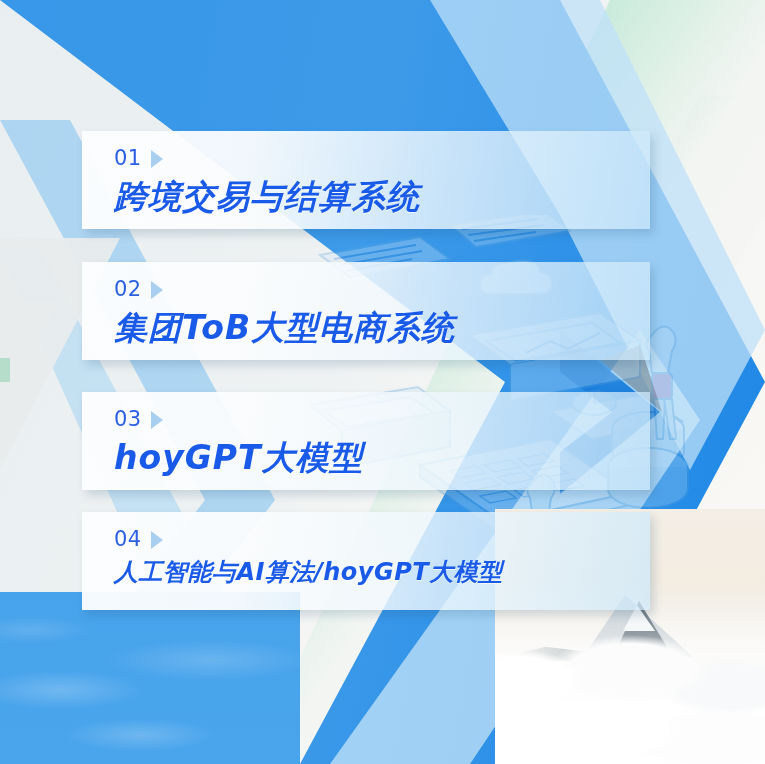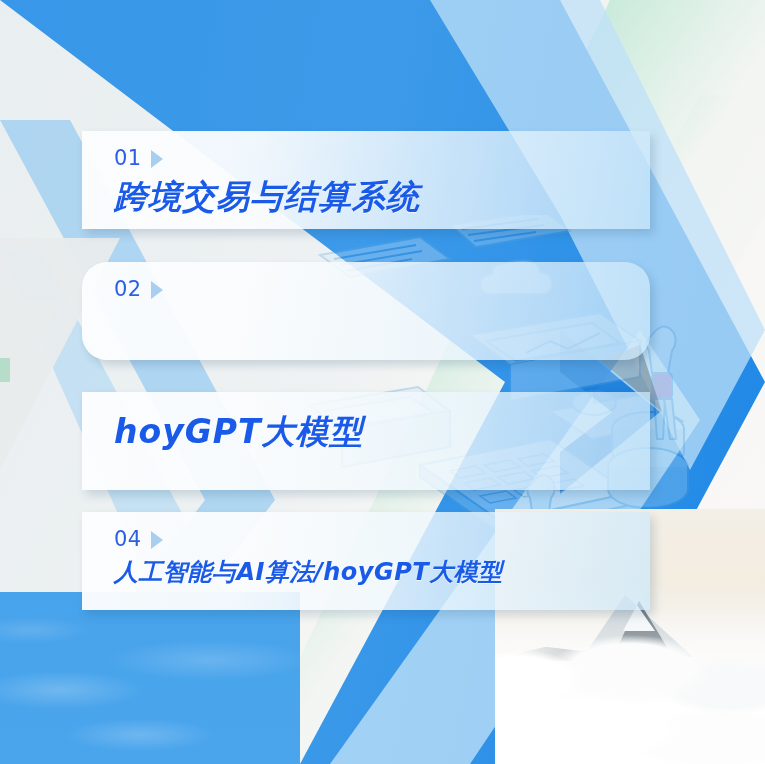--- a/index.html
+++ b/index.html
@@ -147,21 +147,21 @@
 
   
   .card{
     position:absolute;left:82px;width:568px;height:98px;
     background:linear-gradient(100deg,rgba(252,253,254,.97) 0%,rgba(250,252,253,.95) 30%,rgba(238,247,253,.80) 62%,rgba(204,232,250,.72) 100%);
     box-shadow:4px 5px 9px rgba(30,70,110,.18);
     box-sizing:border-box;
     padding:14px 0 0 32px;
   }
   .card.c1{top:131px;}
-  .card.c2{top:262px;border-radius:25px;}
+  .card.c2{top:262px;}
   .card.c3{top:392px;}
   .card.c4{top:512px;}
 
   .card-head{display:flex;align-items:center;gap:9px;height:26px;}
   .card-num{
     font-size:21px;font-weight:400;color:#2a5fe3;letter-spacing:.5px;
     font-family:"DejaVu Sans","Liberation Sans",sans-serif;
     line-height:1;
   }
   .chev{
@@ -280,23 +280,28 @@
       <span class="chev"></span>
     </div>
     <div class="card-title">跨境交易与结算系统</div>
   </div>
 
   <div class="card c2">
     <div class="card-head">
       <span class="card-num">02</span>
       <span class="chev"></span>
     </div>
+    <div class="card-title">集团ToB大型电商系统</div>
   </div>
 
   <div class="card c3">
+    <div class="card-head">
+      <span class="card-num">03</span>
+      <span class="chev"></span>
+    </div>
     <div class="card-title">hoyGPT大模型</div>
   </div>
 
   <div class="card c4">
     <div class="card-head">
       <span class="card-num">04</span>
       <span class="chev"></span>
     </div>
     <div class="card-title">人工智能与AI算法/hoyGPT大模型</div>
   </div>

